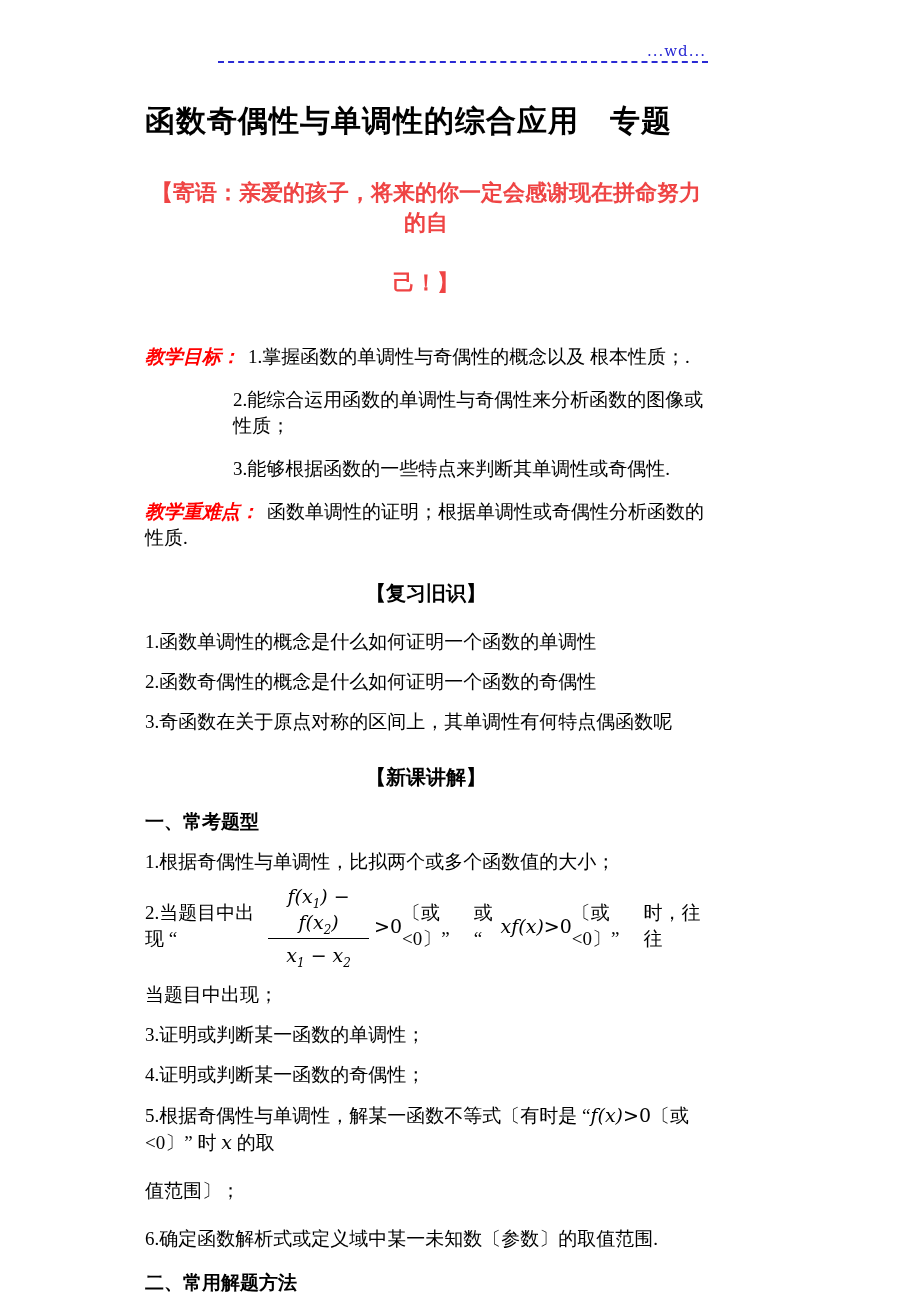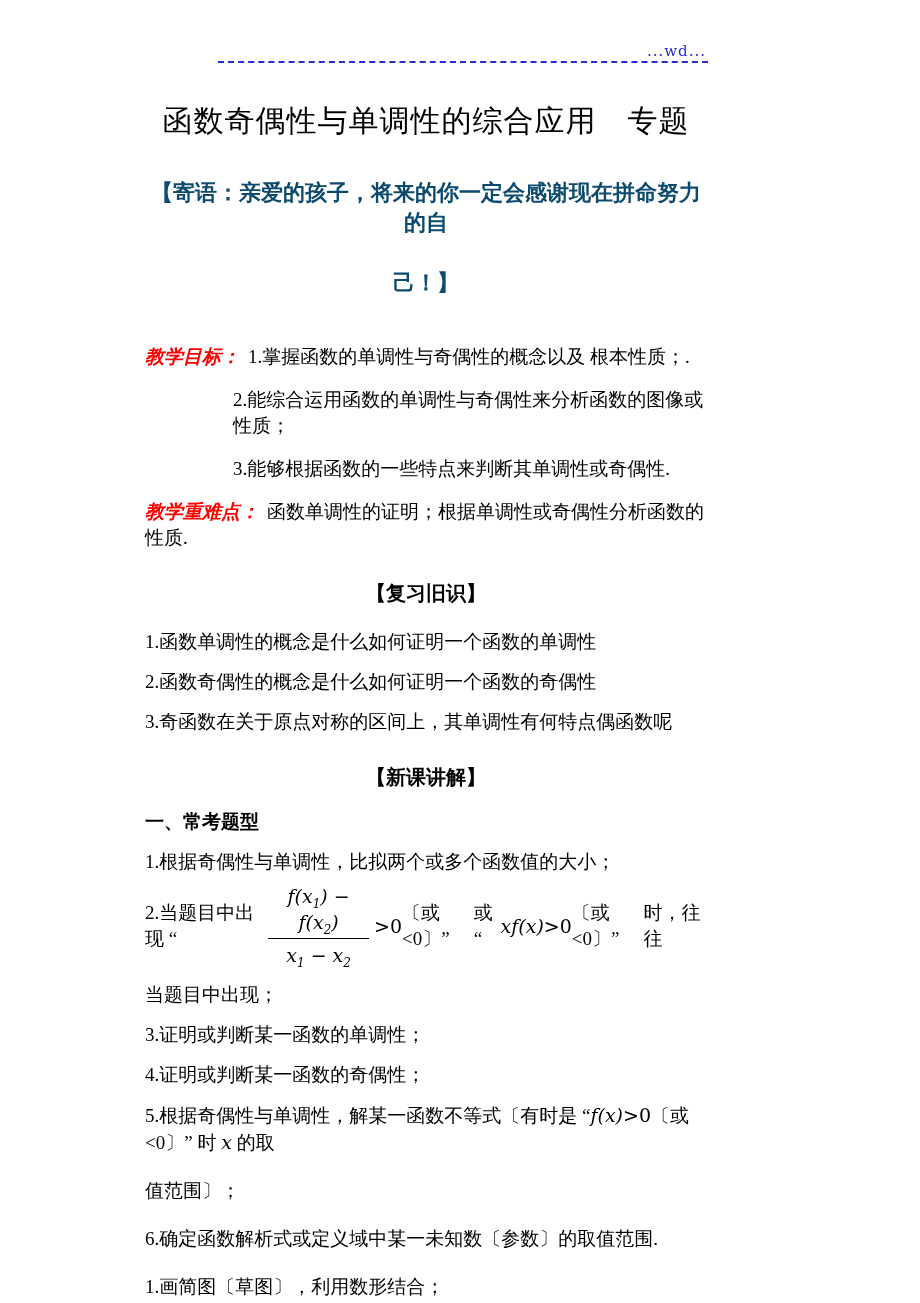--- a/index.html
+++ b/index.html
@@ -11,24 +11,24 @@
   .toprule{
     position:absolute;left:218px;top:40px;width:490px;height:21px;
     border-bottom:2px dashed #2a2ad4;
   }
   .wd{
     position:absolute;right:2px;bottom:1px;color:#2a2ad4;
     font-size:15px;letter-spacing:1px;font-family:"DejaVu Serif",serif;
   }
   .content{padding:100px 145px 0 145px;}
   .title{
-    margin:0;text-align:center;font-size:30px;line-height:42px;
-    font-weight:normal;letter-spacing:1px;
+    margin:0;text-align:left;font-size:30px;line-height:42px;
+    font-weight:bold;letter-spacing:1px;
   }
-  .quote{color:#0c4a6e;font-weight:bold;font-size:22px;line-height:30px;text-align:center;margin:0;}
+  .quote{color:#ef4444;font-weight:bold;font-size:22px;line-height:30px;text-align:center;margin:0;}
   .quote1{margin-top:36px;}
   .quote2{margin-top:30px;}
   .bp{font-size:19px;line-height:26px;margin:14px 0 0 0;}
   .redlabel{color:#ff0000;font-weight:bold;font-style:italic;margin-right:8px;}
   .goals1{margin-top:46px;}
   .gindent{padding-left:88px;margin-top:17px;}
   .kp{margin-top:17px;}
   .h2{
     margin:24px 0 0 0;text-align:center;font-size:20px;line-height:36px;font-weight:bold;
     font-family:"Liberation Sans","DejaVu Sans",sans-serif;
@@ -105,16 +105,17 @@
     <p class="bp">3.证明或判断某一函数的单调性；</p>
     <p class="bp">4.证明或判断某一函数的奇偶性；</p>
 
     <p class="bp">
       <span>5.根据奇偶性与单调性，解某一函数不等式〔有时是 “</span><span class="math">f(x)</span><span class="mup">&gt;0</span><span>〔或&lt;0〕” 时 </span><span class="math">x</span><span> 的取</span>
     </p>
     <p class="bp mt22">值范围〕；</p>
 
     <p class="bp mt22">6.确定函数解析式或定义域中某一未知数〔参数〕的取值范围.</p>
 
+    <p class="bp sechead mt18">二、常用解题方法</p>
     <p class="bp mt22">1.画简图〔草图〕，利用数形结合；</p>
 
   </div>
 </div>
 
 </body></html>

